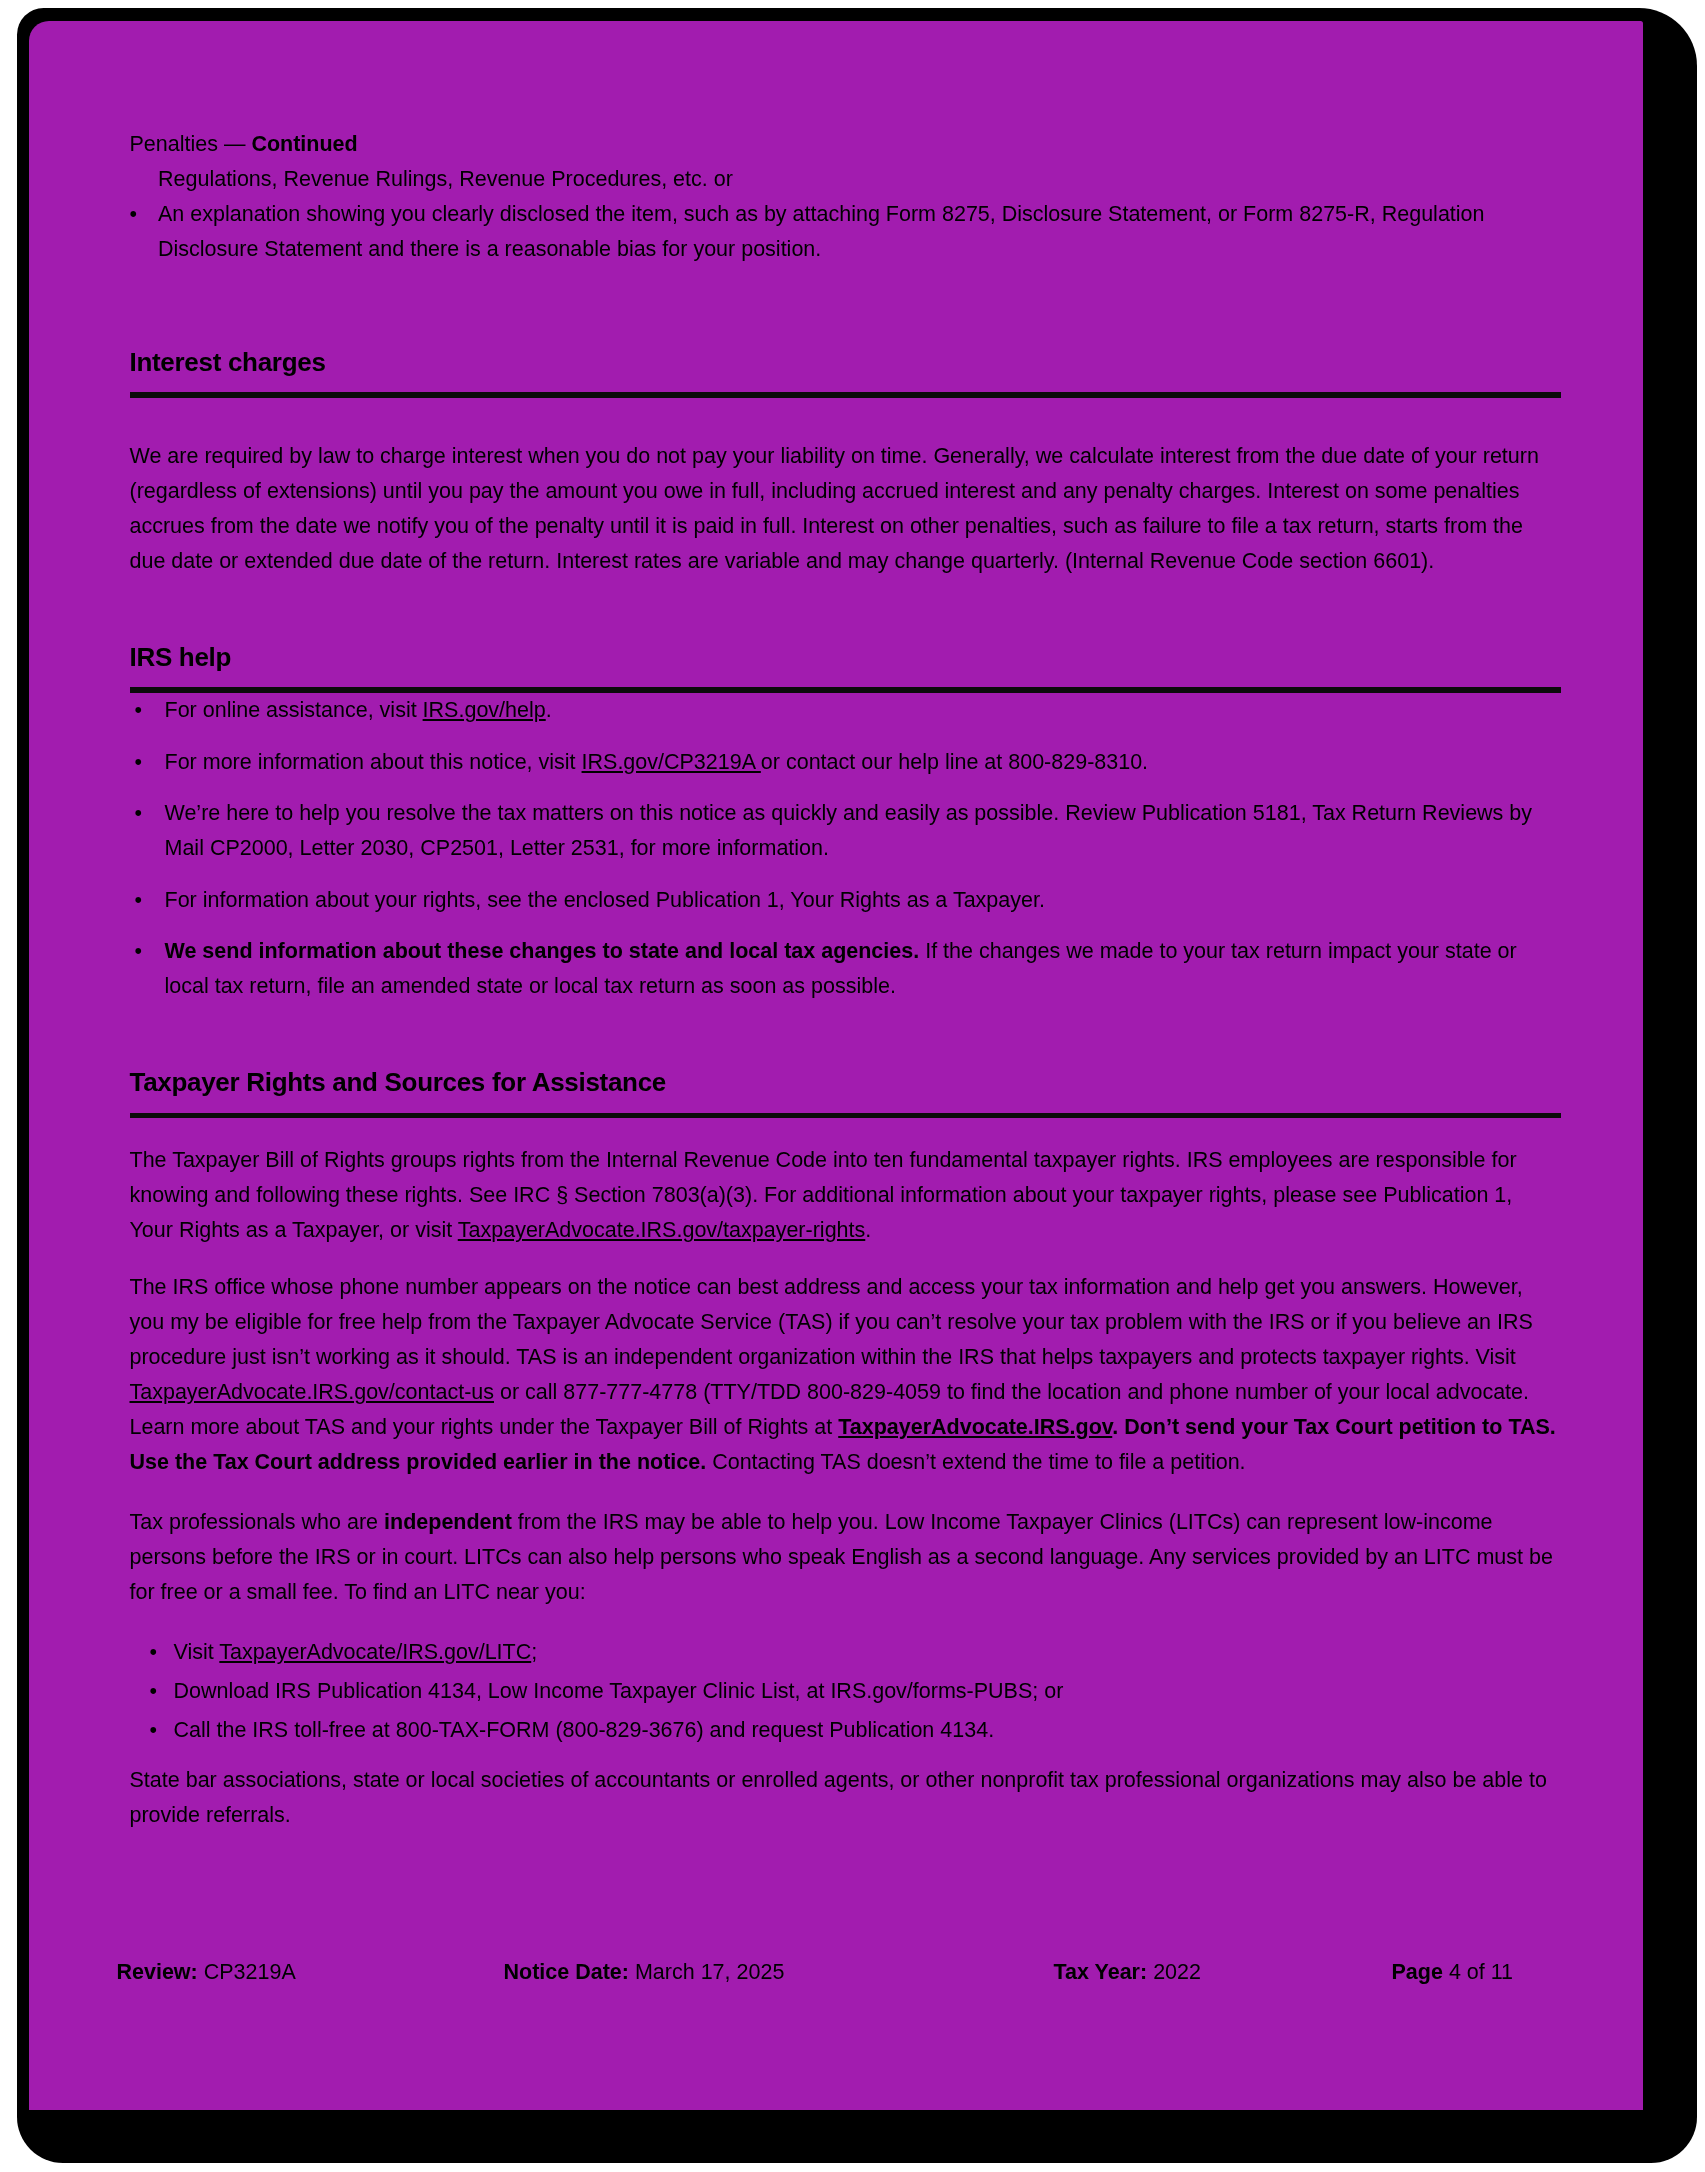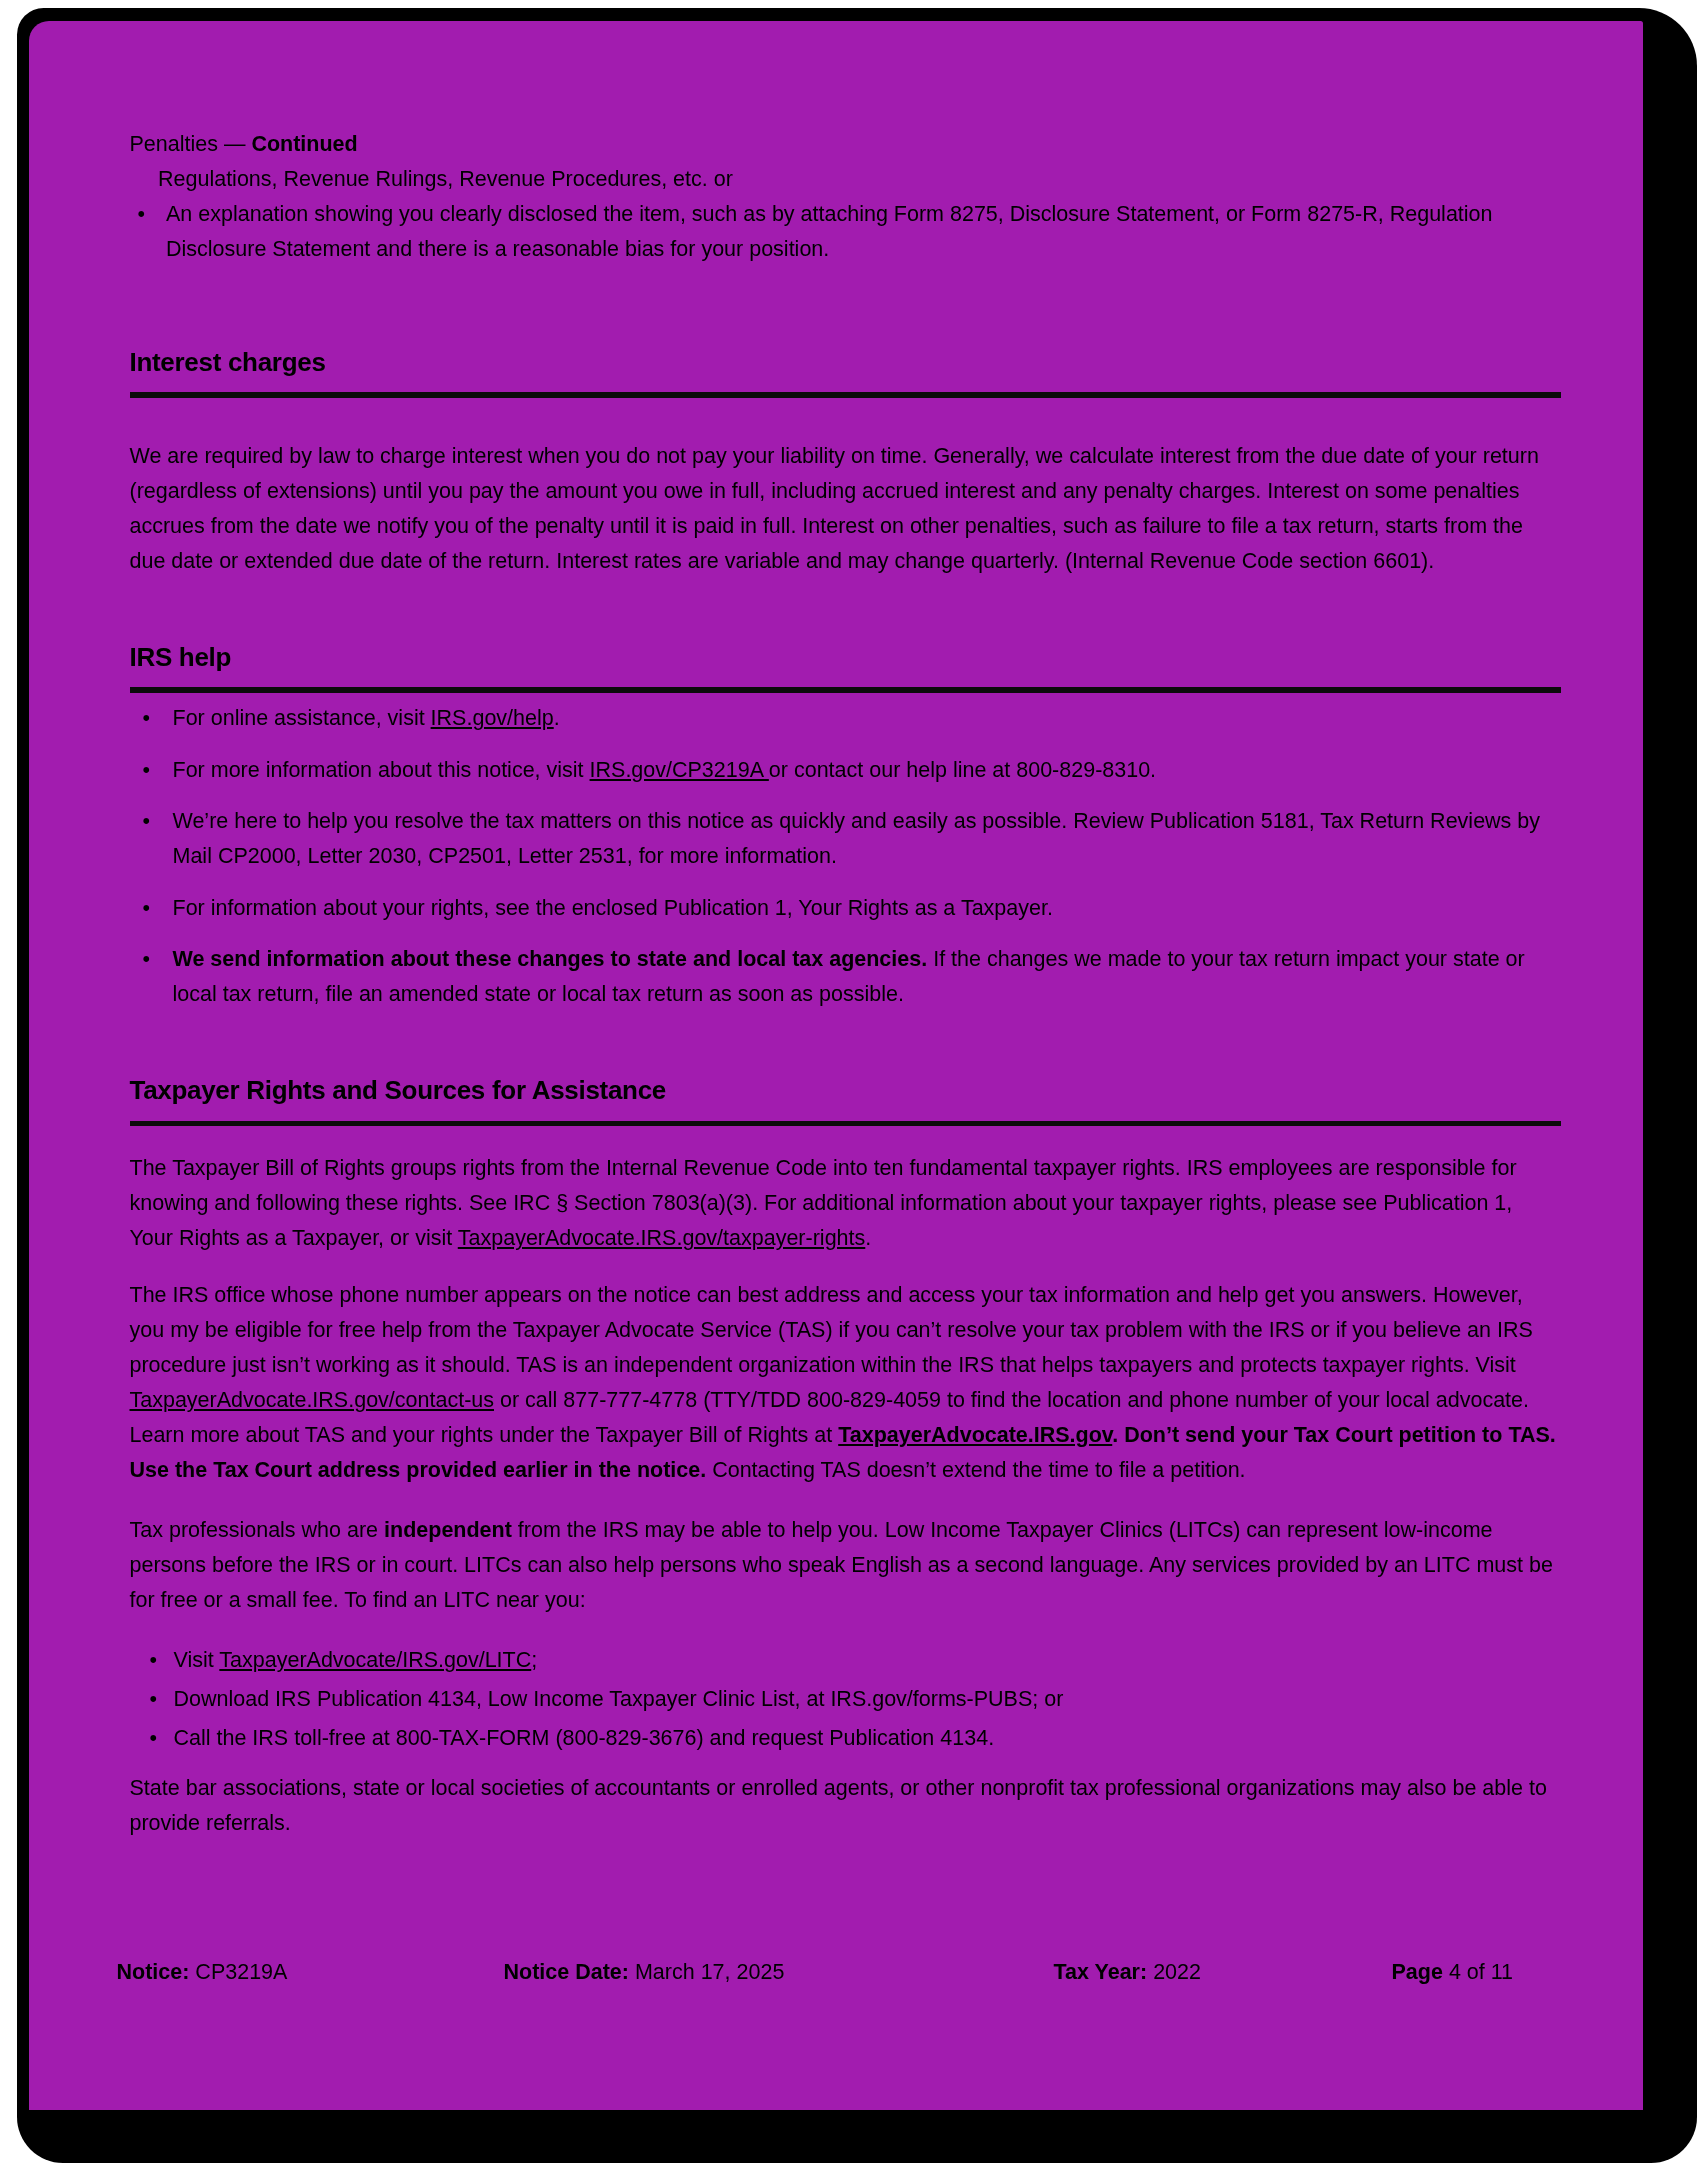--- a/index.html
+++ b/index.html
@@ -25,21 +25,21 @@
   .bu{font-weight:bold;text-decoration:underline;}
   .indent1{margin-left:28.5px;}
   h2{margin:0;font-size:26px;line-height:37px;font-weight:bold;letter-spacing:-0.3px;}
   .rule{height:5.7px;background:#0b0b0b;margin-top:11.4px;}
   .mt-section1{margin-top:77px;}
   .mt-section{margin-top:60px;}
   .mt-after-rule{margin-top:41px;}
   .mt-after-rule-sm{margin-top:25px;}
   .mt-para{margin-top:22px;}
   .mt-para2{margin-top:25px;}
-  ul.bullets{list-style:none;margin:8px;padding:0;}
+  ul.bullets{list-style:none;margin:0;padding:0;}
   ul.bullets li{position:relative;font-size:21.5px;line-height:35px;padding-left:35px;}
   ul.bullets li::before{content:"\2022";position:absolute;left:5px;top:0;}
   ul.tight{margin-top:0;}
   ul.tight li{padding-left:28.5px;}
   ul.tight li::before{left:0;}
   ul.spaced li + li{margin-top:16.5px;}
   ul.litc{margin-top:25px;margin-left:20px;}
   ul.litc li{padding-left:24px;}
   ul.litc li::before{left:0;}
   ul.litc li + li{margin-top:3.8px;}
@@ -84,19 +84,19 @@
     <ul class="bullets litc">
       <li><span>Visit </span><span class="u">TaxpayerAdvocate/IRS.gov/LITC</span><span>;</span></li>
       <li><span>Download IRS Publication 4134, Low Income Taxpayer Clinic List, at IRS.gov/forms-PUBS; or</span></li>
       <li><span>Call the IRS toll-free at 800-TAX-FORM (800-829-3676) and request Publication 4134.</span></li>
     </ul>
     <p class="closing">State bar associations, state or local societies of accountants or enrolled agents, or other nonprofit tax professional organizations may also be able to provide referrals.</p>
 
   </div>
 
   <div class="footer">
-    <span class="fitem f1"><span class="b">Notice:</span> <span>CP3219A</span></span>
+    <span class="fitem f1"><span class="b">Review:</span> <span>CP3219A</span></span>
     <span class="fitem f2"><span class="b">Notice Date:</span> <span>March 17, 2025</span></span>
     <span class="fitem f3"><span class="b">Tax Year:</span> <span>2022</span></span>
     <span class="fitem f4"><span class="b">Page</span> <span>4 of 11</span></span>
   </div>
 </div>
 
 
 </body></html>

